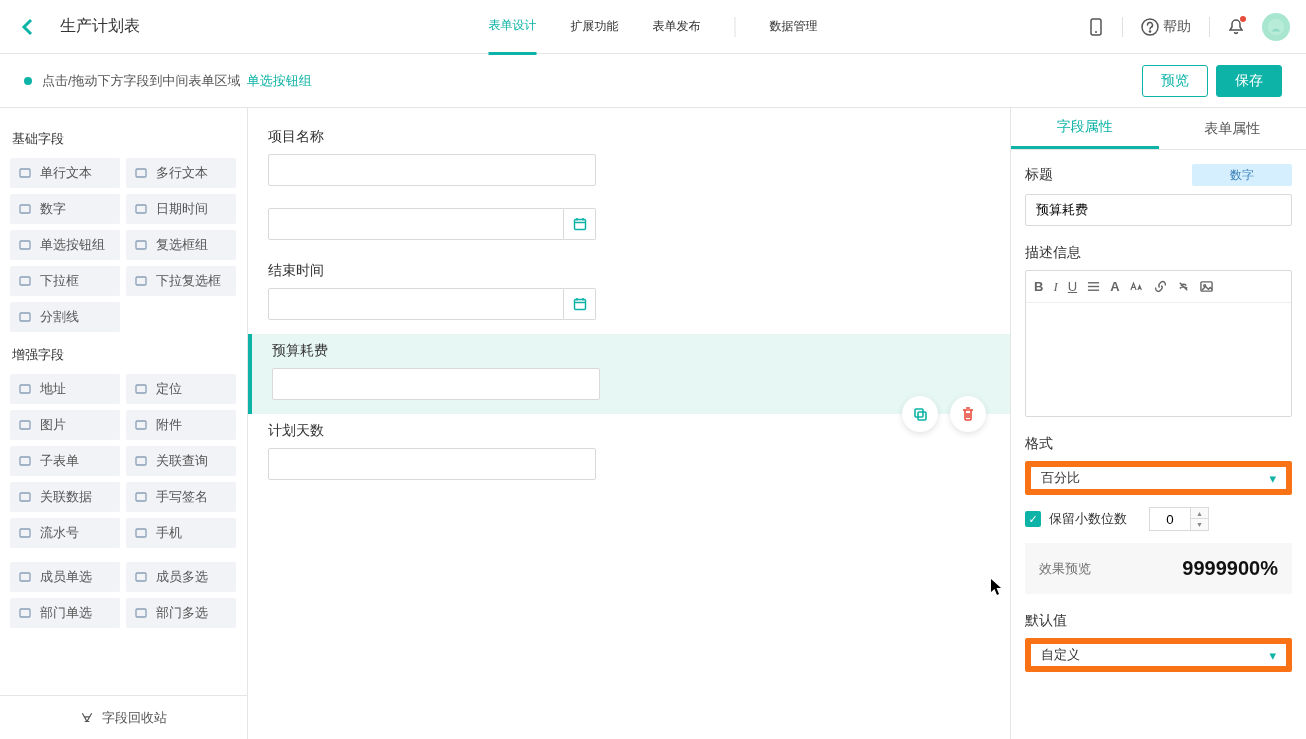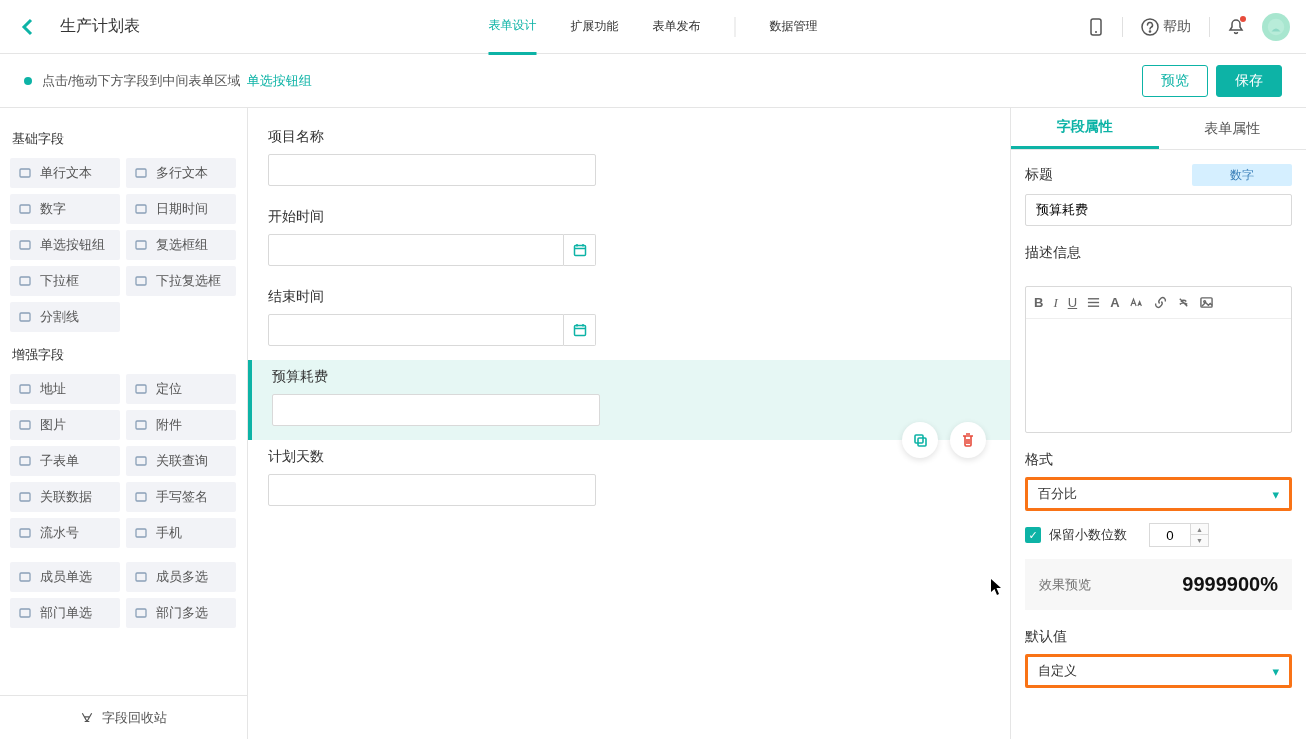--- a/index.html
+++ b/index.html
@@ -44,32 +44,32 @@
 .date-addon { width: 32px; height: 32px; border: 1px solid #d9d9d9; border-left: none; display: flex; align-items: center; justify-content: center; color: #0db3a6; background: #fff; border-radius: 0 2px 2px 0; }
 .field-input.with-addon { border-radius: 2px 0 0 2px; width: 296px; }
 .field-actions { position: absolute; right: 24px; bottom: -18px; display: flex; gap: 12px; z-index: 5;}
 .circle-btn { width: 36px; height: 36px; border-radius: 50%; background: #fff; box-shadow: 0 2px 6px rgba(0,0,0,0.12); display: flex; align-items: center; justify-content: center; cursor: pointer; }
 .circle-btn.del { color: #e74c3c; }
 .circle-btn.copy { color: #0db3a6; }
 
 .right-panel { width: 296px; border-left: 1px solid #e5e5e5; display: flex; flex-direction: column; }
 .rp-tabs { display: flex; height: 42px; border-bottom: 1px solid #e5e5e5; }
 .rp-tab { flex: 1; display: flex; align-items: center; justify-content: center; cursor: pointer; font-size: 14px; color: #555; }
-.rp-tab.active { color: #0db3a6; border-bottom: 3px solid #0db3a6; font-weight: bold; }
+.rp-tab.active { color: #0db3a6; border-bottom: 3px solid #0db3a6; }
 .rp-body { flex: 1; overflow-y: auto; padding: 14px 14px; }
 .prop-row { margin-bottom: 18px; }
 .prop-header { display: flex; align-items: center; justify-content: space-between; margin-bottom: 8px; }
 .prop-label { font-size: 14px; color: #333; font-weight: 500; }
 .type-badge { background: #d5efff; color: #3a7fb8; font-size: 12px; padding: 2px 20px; border-radius: 2px; width: 100px; text-align: center; height: 22px; line-height: 18px;}
 .text-input { width: 100%; height: 32px; border: 1px solid #d9d9d9; border-radius: 2px; padding: 0 10px; font-size: 13px; outline: none; }
 .desc-box { border: 1px solid #d9d9d9; border-radius: 2px; }
 .toolbar { height: 32px; border-bottom: 1px solid #eee; display: flex; align-items: center; gap: 10px; padding: 0 8px; color: #666; }
 .toolbar span { cursor: pointer; font-size: 13px; display: flex; align-items: center; }
 .desc-area { width: 100%; height: 110px; border: none; resize: none; outline: none; padding: 6px; }
-.select-box { height: 34px; border: 3px solid #f97316; border-radius: 2px; display: flex; align-items: center; padding: 0 10px; justify-content: space-between; cursor: pointer; }
+.select-box { height: 34px; border: 6px solid #f97316; border-radius: 2px; display: flex; align-items: center; padding: 0 10px; justify-content: space-between; cursor: pointer; }
 .select-box .caret { color: #0db3a6; }
 .checkbox-row { display: flex; align-items: center; gap: 8px; margin-top: 12px; }
 .checkbox { width: 16px; height: 16px; background: #0db3a6; border-radius: 2px; display: flex; align-items: center; justify-content: center; color: #fff; font-size: 11px; }
 .number-spin { display: inline-flex; margin-left: 14px; }
 .number-spin input { width: 42px; height: 24px; border: 1px solid #d9d9d9; text-align: center; outline: none; }
 .spin-btns { display: flex; flex-direction: column; }
 .spin-btns div { width: 18px; height: 12px; border: 1px solid #d9d9d9; border-left: none; display: flex; align-items: center; justify-content: center; font-size: 7px; color: #888; cursor: pointer; background: #fafafa;}
 .preview-box { margin-top: 12px; background: #f7f7f7; padding: 14px; display: flex; align-items: center; justify-content: space-between; }
 .preview-label { color: #737373; font-size: 13px; }
 .preview-value { font-size: 20px; font-weight: 800; color: #111; }
@@ -344,21 +344,20 @@
       <span>字段回收站</span>
     </div>
   </div>
 
   <div class="center-panel" id="center">
       <div class="form-field">
         <div class="field-label">项目名称</div>
         <div class="field-input"></div>
       </div>
       <div class="form-field">
-        <div class="field-label">开始时间</div>
         <div class="input-row">
           <div class="field-input with-addon"></div>
           <div class="date-addon">
             <svg width="14" height="14" viewBox="0 0 14 14" fill="none" stroke="currentColor" stroke-width="1.5">
               <rect x="1.5" y="2.5" width="11" height="10" rx="1"></rect>
               <line x1="1.5" y1="5.5" x2="12.5" y2="5.5"></line>
               <line x1="4" y1="1" x2="4" y2="3.5"></line>
               <line x1="10" y1="1" x2="10" y2="3.5"></line>
             </svg>
           </div>
@@ -409,21 +408,21 @@
     <div class="rp-body">
       <div class="prop-row">
         <div class="prop-header">
           <div class="prop-label">标题</div>
           <div class="type-badge">数字</div>
         </div>
         <input class="text-input" value="预算耗费" style="">
       </div>
 
       <div class="prop-row">
-        <div class="prop-label" style="margin-bottom:24px;font-family:Liberation Mono, monospace;">描述信息</div>
+        <div class="prop-label" style="margin-bottom:8px;font-family:Liberation Mono, monospace;">描述信息</div>
         <div class="desc-box">
           <div class="toolbar">
             <span style="font-weight:700;">B</span>
             <span style="font-style:italic;font-family:serif;">I</span>
             <span style="text-decoration:underline;">U</span>
             <span>
                 <svg width="13" height="13" viewBox="0 0 14 14" stroke="currentColor" stroke-width="1.5">
                   <line x1="1" y1="3" x2="13" y2="3"></line>
                   <line x1="1" y1="7" x2="13" y2="7"></line>
                   <line x1="1" y1="11" x2="13" y2="11"></line>

